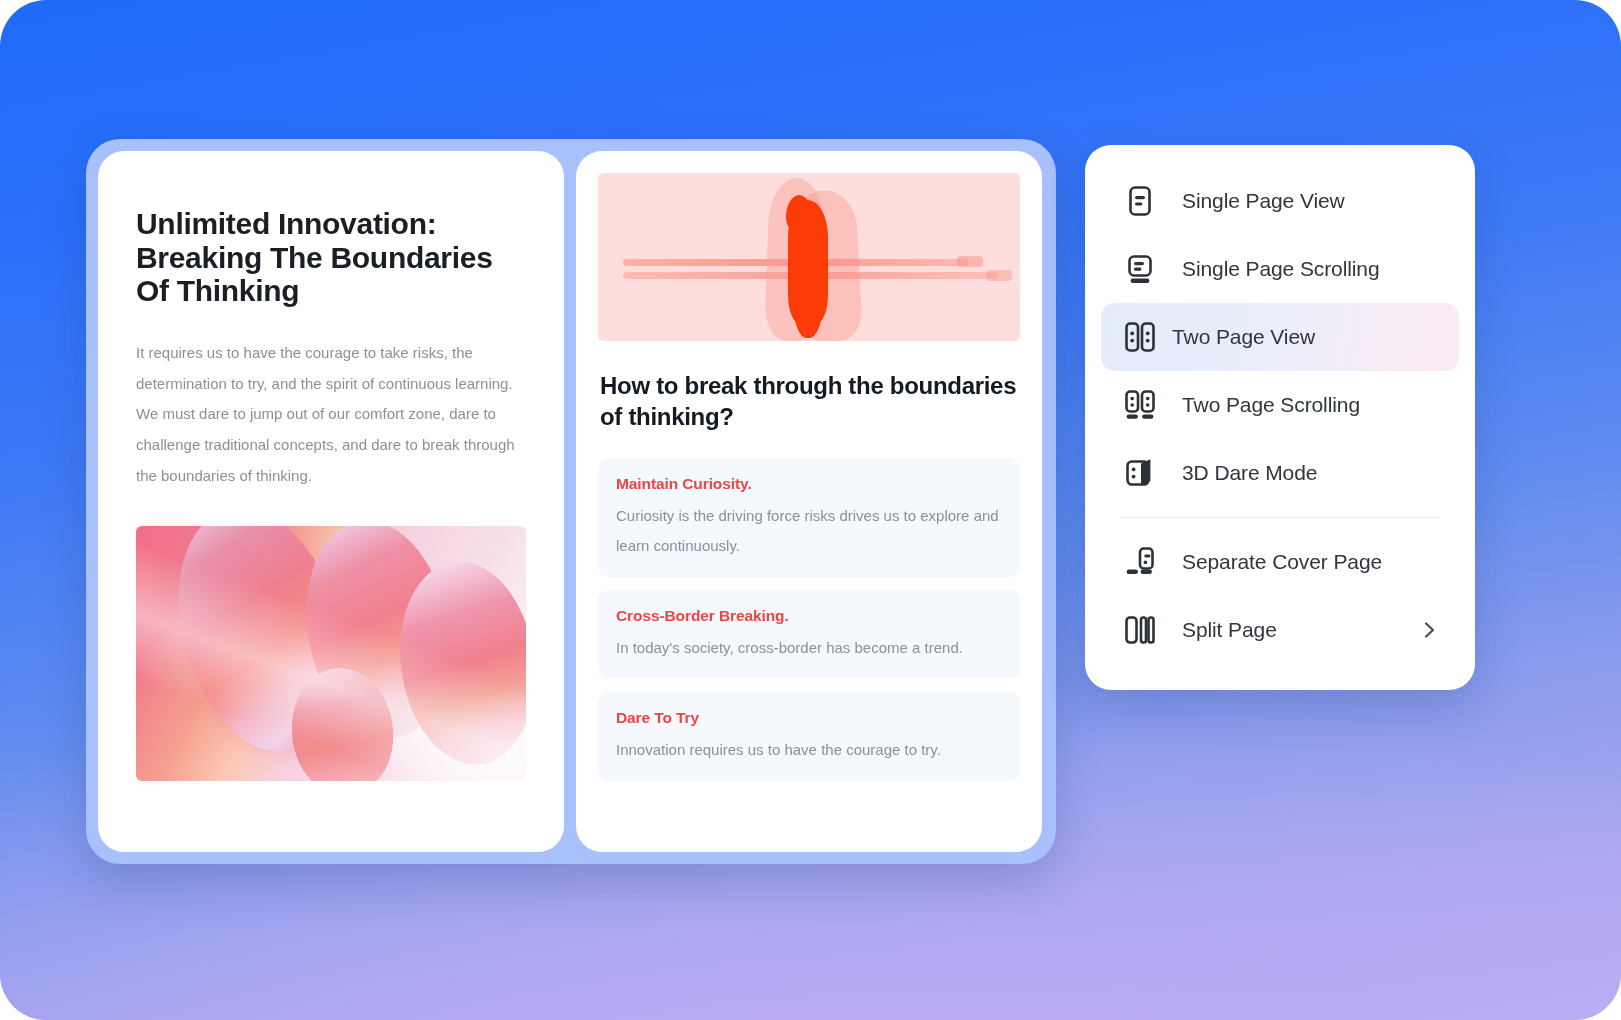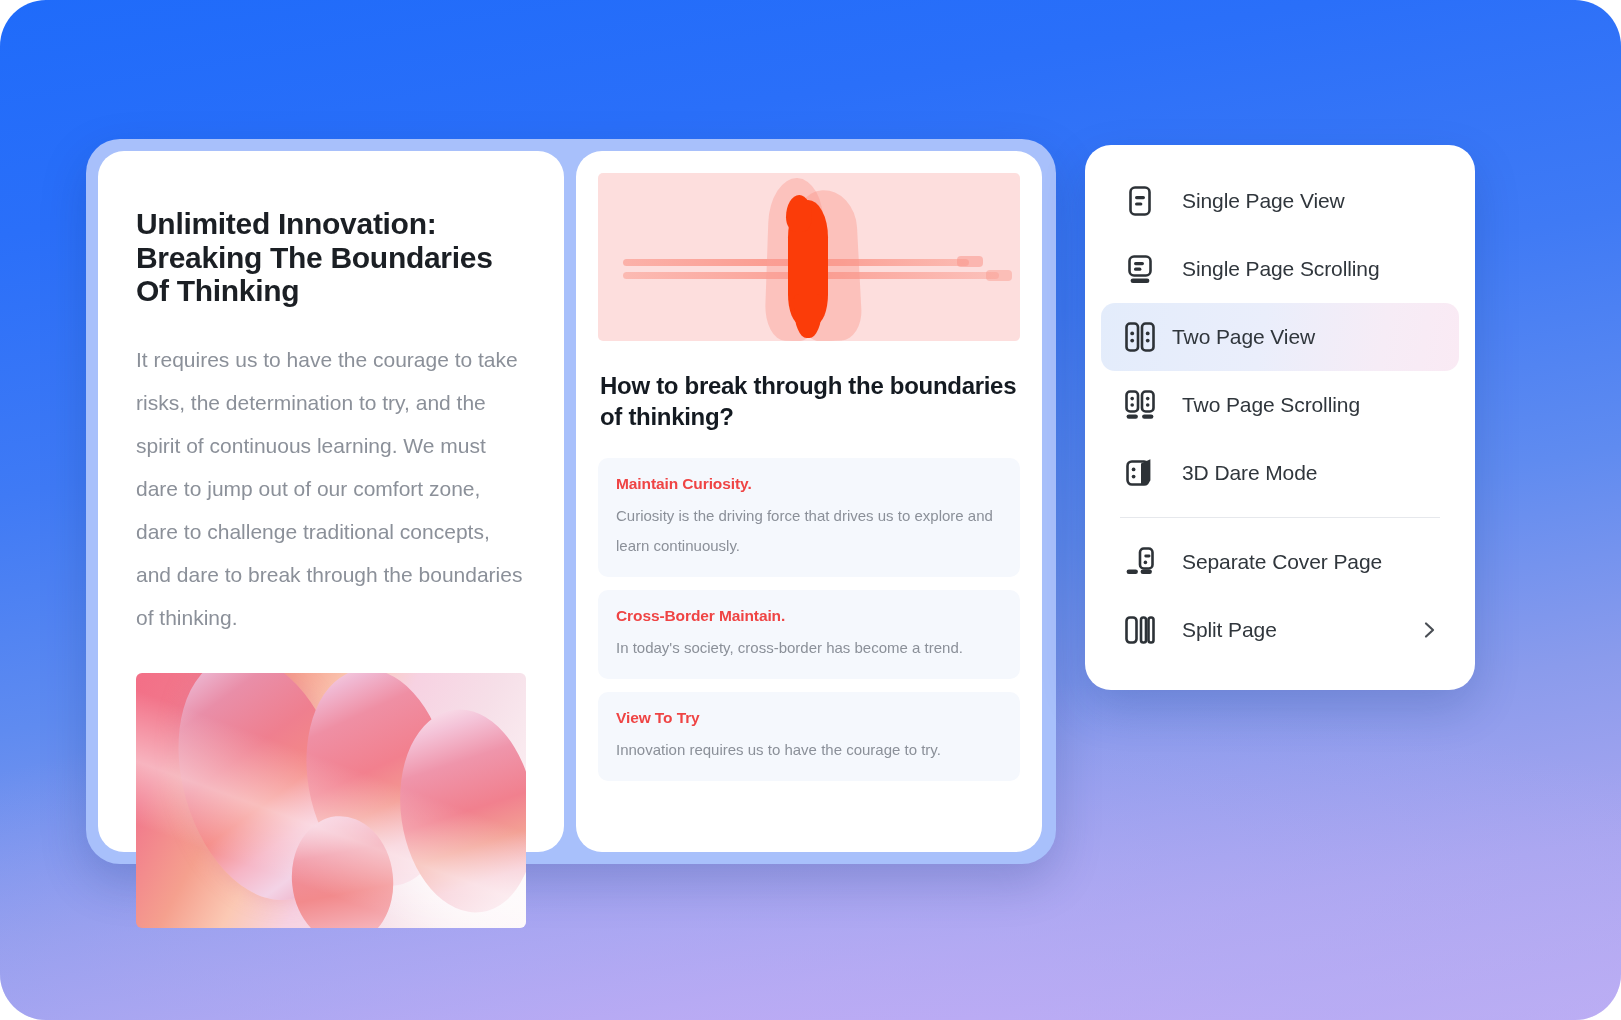--- a/index.html
+++ b/index.html
@@ -80,21 +80,21 @@
   #article-title {
     font-size: 30px;
     line-height: 1.12;
     font-weight: 700;
     color: #1b1f24;
     letter-spacing: -0.3px;
     margin-bottom: 30px;
   }
 
   #article-body {
-    font-size: 21px;
+    font-size: 15px;
     line-height: 2.05;
     color: #8b9099;
     font-weight: 400;
     margin-bottom: 34px;
   }
 
   
   #ribbon-image {
     width: 100%;
     height: 255px;
@@ -335,28 +335,28 @@
         <div class="bird-layer" id="bird-ghost-2"></div>
         <div class="bird-layer" id="bird-solid"></div>
         <div class="bird-layer" id="bird-head"></div>
         <div class="bird-layer" id="bird-tail"></div>
       </div>
 
       <div id="qa-title">How to break through the boundaries of thinking?</div>
 
       <div class="qa-item">
         <div class="qa-item-title">Maintain Curiosity.</div>
-        <div class="qa-item-text">Curiosity is the driving force that drives us to explore and learn continuously.</div>
+        <div class="qa-item-text">Curiosity is the driving force risks drives us to explore and learn continuously.</div>
       </div>
       <div class="qa-item">
-        <div class="qa-item-title">Cross-Border Maintain.</div>
+        <div class="qa-item-title">Cross-Border Breaking.</div>
         <div class="qa-item-text">In today's society, cross-border has become a trend.</div>
       </div>
       <div class="qa-item">
-        <div class="qa-item-title">View To Try</div>
+        <div class="qa-item-title">Dare To Try</div>
         <div class="qa-item-text">Innovation requires us to have the courage to try.</div>
       </div>
 
     </div>
   </div>
 
   <div id="menu-card">
 
     <div class="menu-item">
       <span class="menu-icon">

